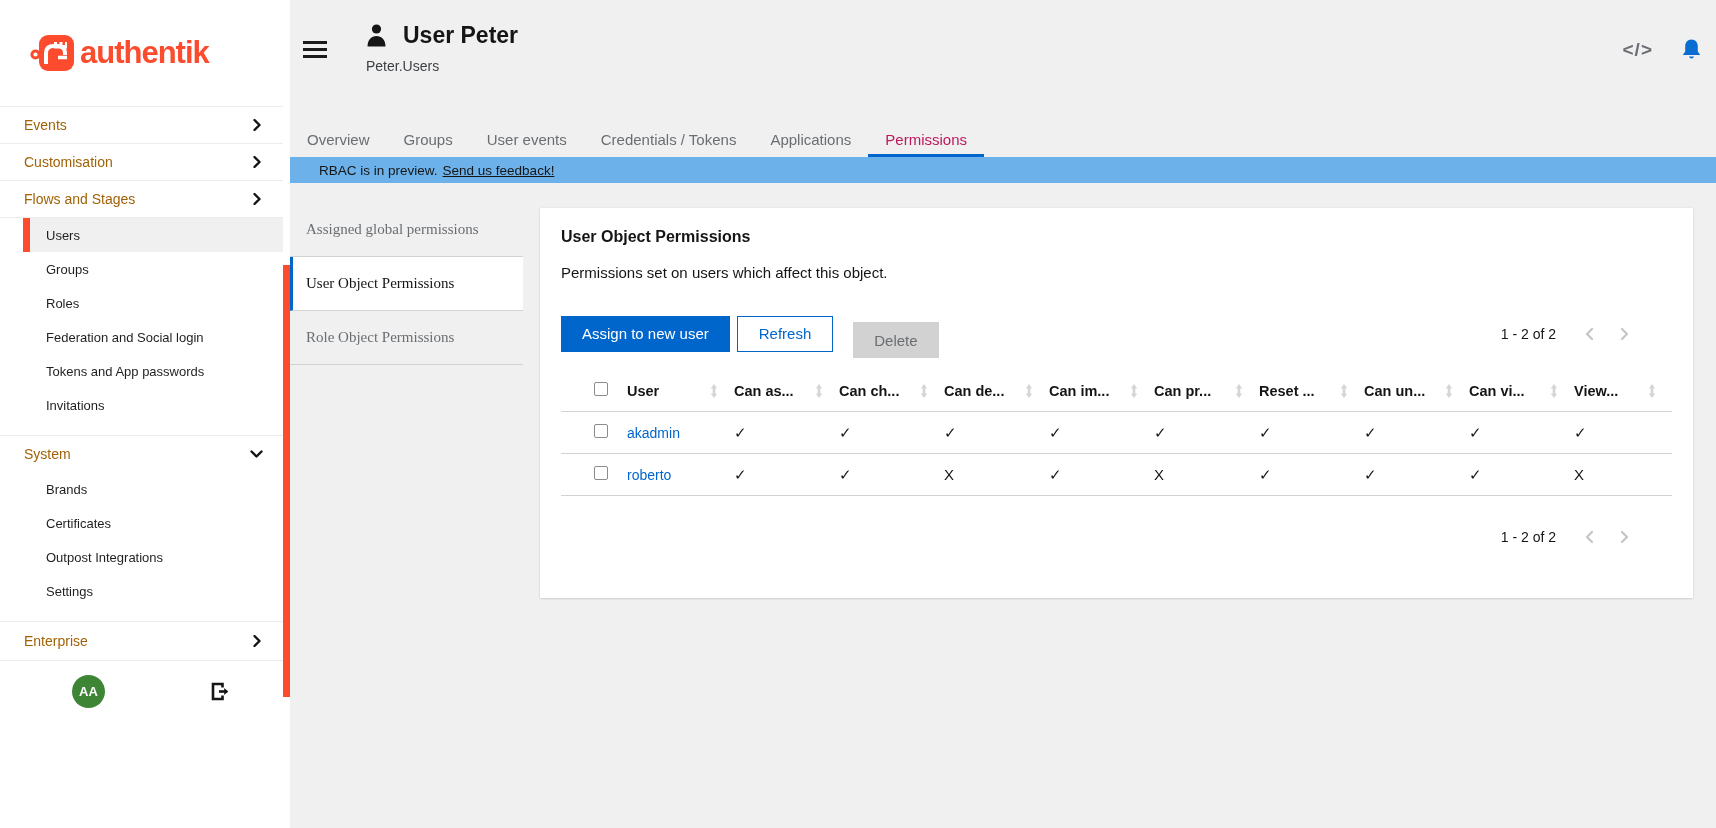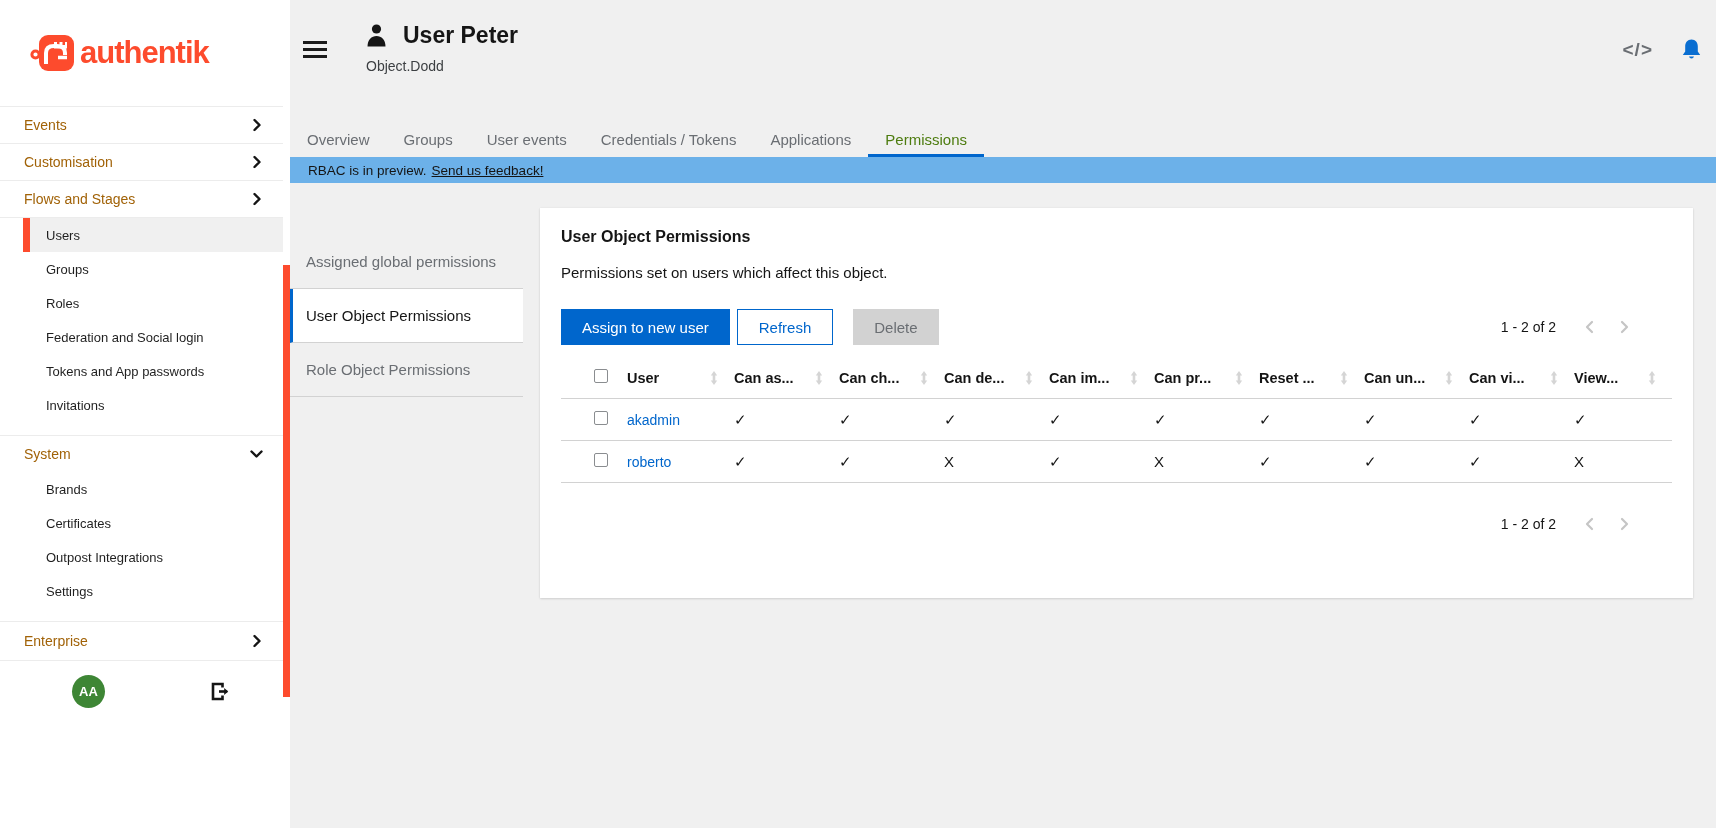--- a/index.html
+++ b/index.html
@@ -35,40 +35,40 @@
   .hamburger i:last-child { margin-bottom:0; }
   .title-wrap { position:absolute; left:76px; top:22px; }
   .title-line { display:flex; align-items:center; gap:16px; }
   .page-title { font-size:23px; font-weight:600; color:#151515; }
   .page-subtitle { font-size:14px; color:#3c3f42; margin-top:9px; }
   .topbar-icons { position:absolute; right:14px; top:38px; display:flex; align-items:center; gap:28px; }
   .code-icon { font-size:19px; font-weight:700; color:#6a6e73; cursor:pointer; letter-spacing:1px; }
 
   .tabs { height:35px; display:flex; }
   .tab { display:flex; align-items:center; padding:0 17px; font-size:15px; color:#6a6e73; cursor:pointer; }
-  .tab.active { color:#4d7c0f; box-shadow:inset 0 -3px 0 0 #0066cc; }
-
-  .banner { height:26px; background:#6cb1e9; display:flex; align-items:center; padding-left:18px; font-size:13.5px; color:#151515; }
+  .tab.active { color:#be185d; box-shadow:inset 0 -3px 0 0 #0066cc; }
+
+  .banner { height:26px; background:#6cb1e9; display:flex; align-items:center; padding-left:29px; font-size:13.5px; color:#151515; }
   .banner a { color:#151515; text-decoration:underline; margin-left:5px; cursor:pointer; }
 
   .main { position:relative; height:645px; }
 
-  .subnav { position:absolute; left:0; top:52px; width:233px; }
+  .subnav { position:absolute; left:0; top:20px; width:233px;font-family:Liberation Serif, serif; }
   .subnav-item { height:54px; display:flex; align-items:center; padding-left:16px; background:#f0f0f0; border-bottom:1px solid #d2d2d2; font-size:15px; color:#6a6e73; cursor:pointer; }
   .subnav-item.active { background:#fff; color:#151515; border-left:3px solid #0066cc; padding-left:13px; }
 
   .card { position:absolute; left:250px; top:25px; width:1153px; height:390px; background:#fff; box-shadow:0 1px 2px rgba(3,3,3,0.12), 0 0 2px rgba(3,3,3,0.06); padding:20px 21px 24px; }
   .card-title { font-size:16px; font-weight:700; }
   .card-desc { font-size:15px; margin-top:18px; }
 
   .toolbar { margin-top:28px; display:flex; align-items:center; }
   .btn { height:36px; font-size:15px; padding:0 21px; border:none; cursor:pointer; font-family:"Liberation Sans", sans-serif; }
   .btn-primary { background:#0066cc; color:#fff; }
   .btn-secondary { background:#fff; border:1px solid #0066cc; color:#0066cc; margin-left:7px; }
-  .btn-disabled { background:#d2d2d2; color:#6a6e73; margin-left:20px; cursor:default; }
+  .btn-disabled { background:#d2d2d2; color:#6a6e73; margin-left:20px; cursor:default;margin-top:13px; }
   .pagination { margin-left:auto; display:flex; align-items:center; padding-right:30px; font-size:14px; color:#151515; }
   .pagination .pag-label { margin-right:16px; }
   .pag-btn { background:none; border:none; padding:4px 12px; cursor:pointer; }
   .bottom-pagination { display:flex; justify-content:flex-end; align-items:center; padding-right:30px; margin-top:30px; font-size:14px; }
   .bottom-pagination .pag-label { margin-right:16px; }
 
   table { width:100%; border-collapse:collapse; margin-top:24px; table-layout:fixed; }
   th { text-align:left; font-size:14.5px; font-weight:700; color:#151515; border-bottom:1px solid #d2d2d2; padding:0 0 12px 0; }
   .th-flex { display:flex; align-items:center; justify-content:space-between; padding-right:16px; }
   td { height:42px; border-bottom:1px solid #d2d2d2; font-size:14px; vertical-align:middle; }
@@ -202,21 +202,21 @@
     <div class="title-wrap">
       <div class="title-line">
         <span>
           <svg width="21" height="23" viewBox="0 0 21 23">
             <circle cx="10.5" cy="5" r="4.6" fill="#151515"></circle>
             <path d="M1.5 22.5 c0-6.5 4-10.5 9-10.5 s9 4 9 10.5 z" fill="#151515"></path>
           </svg>
         </span>
         <span class="page-title">User Peter</span>
       </div>
-      <div class="page-subtitle">Object.Dodd</div>
+      <div class="page-subtitle">Peter.Users</div>
     </div>
     <div class="topbar-icons">
       <span class="code-icon">&lt;/&gt;</span>
       <span>
         <svg width="21" height="23" viewBox="0 0 21 23">
           <path d="M10.5 1.5 c-4 0-6.3 3-6.3 7 v5 l-2.4 3.6 h17.4 l-2.4-3.6 v-5 c0-4-2.3-7-6.3-7 z" fill="#0a6ed1"></path>
           <path d="M8 18.5 a2.6 2.6 0 0 0 5 0 z" fill="#0a6ed1"></path>
         </svg>
       </span>
     </div>

